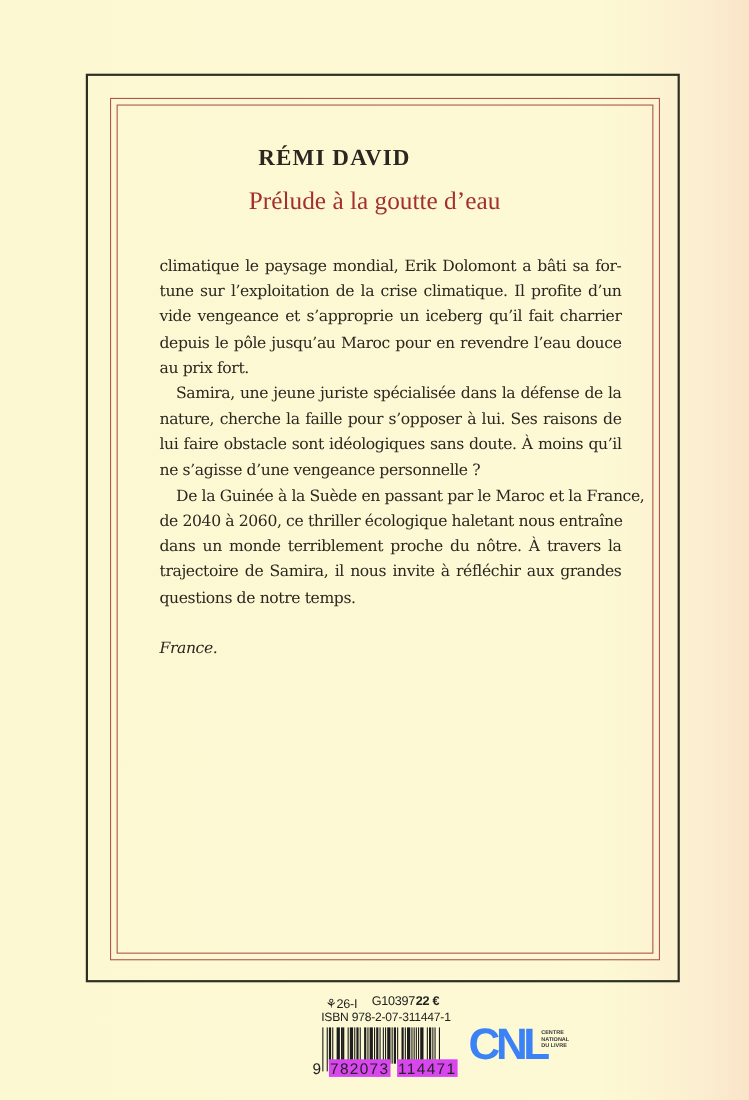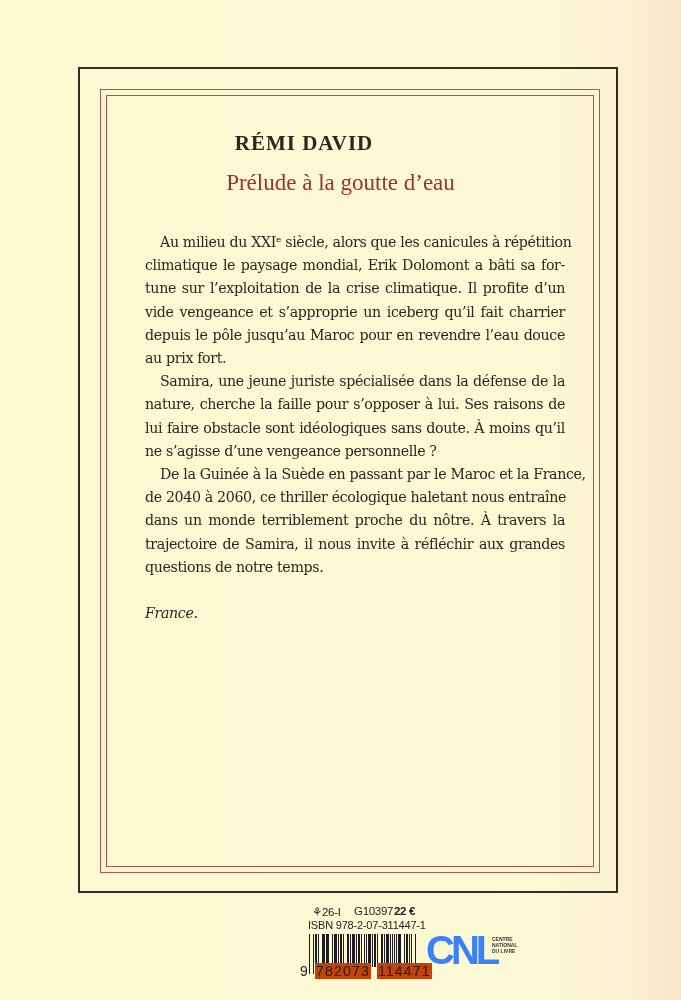--- a/index.html
+++ b/index.html
@@ -33,40 +33,40 @@
   .body-text {
     position: absolute; left: 145px; top: 231px; width: 420px;
     font-family: "DejaVu Serif", serif; font-size: 14.2px; line-height: 23.2px;
     color: #2a2620; letter-spacing: -0.35px;
   }
   .body-text .line { display: block; text-align: justify; text-align-last: justify; white-space: nowrap; }
   .body-text .line.last { text-align-last: left; }
   .body-text .gap { height: 23px; }
   .closing em { font-style: italic; }
   .barcode-block {
-    position: absolute; left: 300px; top: 905px; width: 125px; height: 80px;
+    position: absolute; left: 284px; top: 905px; width: 125px; height: 80px;
     font-family: "Liberation Sans", sans-serif; color: #222; text-decoration: underline;
   }
   .bc-line1 { position: absolute; left: 12px; top: 0; font-size: 11.5px; letter-spacing: -0.3px; white-space: nowrap; }
   .bc-line1 .price { font-weight: bold; position: absolute; left: 82px; }
   .bc-line1 .code { position: absolute; left: 42px; }
   .bc-line2 { position: absolute; left: 8px; top: 14px; font-size: 11px; letter-spacing: -0.2px; white-space: nowrap; }
   .bars {
     position: absolute; left: 9px; top: 29px; width: 108px; height: 40px;
     display: flex; align-items: flex-start;
   }
   .bars span { display: block; height: 33px; background: #1d1d1d; margin-right: 1px; }
   .bars span.g { height: 40px; }
   .bars span.s { background: transparent; }
   .bc-digits {
     position: absolute; left: 0; top: 58px; font-size: 14px; letter-spacing: 1.2px; white-space: nowrap;
     background: transparent;
   }
   .bc-digits .first { margin-right: 6px; }
-  .bc-digits .grp { background: #c2410c; padding: 0 1px; }
+  .bc-digits .grp { background: #d946ef; padding: 0 1px; }
   .cnl-logo { position: absolute; left: 426px; top: 932px; width: 90px; height: 44px; }
   .cnl-letters {
     position: absolute; left: 0; top: -4px; font-family: "Liberation Sans", sans-serif; font-weight: bold;
     font-size: 40px; letter-spacing: -4px; color: #3b82f6; line-height: 44px;
   }
   .cnl-sub {
     position: absolute; left: 66px; top: 4px; font-family: "Liberation Sans", sans-serif; font-size: 5px;
     line-height: 6px; color: #333; font-weight: bold;
   }
 </style>
@@ -75,21 +75,20 @@
 
 <div class="outer-frame"></div>
 <div class="red-frame-1"></div>
 <div class="red-frame-2"></div>
 
 <div class="author">RÉMI DAVID</div>
 <div class="title">Prélude à la goutte d’eau</div>
 
 <div class="body-text">
   <div>
-    <span class="line" style="text-indent:15px">Au milieu du XXIᵉ siècle, alors que les canicules à répétition</span>
     <span class="line">climatique le paysage mondial, Erik Dolomont a bâti sa for-</span>
     <span class="line">tune sur l’exploitation de la crise climatique. Il profite d’un</span>
     <span class="line">vide vengeance et s’approprie un iceberg qu’il fait charrier</span>
     <span class="line">depuis le pôle jusqu’au Maroc pour en revendre l’eau douce</span>
     <span class="line last">au prix fort.</span>
   </div>
   <div>
     <span class="line" style="text-indent:15px">Samira, une jeune juriste spécialisée dans la défense de la</span>
     <span class="line">nature, cherche la faille pour s’opposer à lui. Ses raisons de</span>
     <span class="line">lui faire obstacle sont idéologiques sans doute. À moins qu’il</span>

